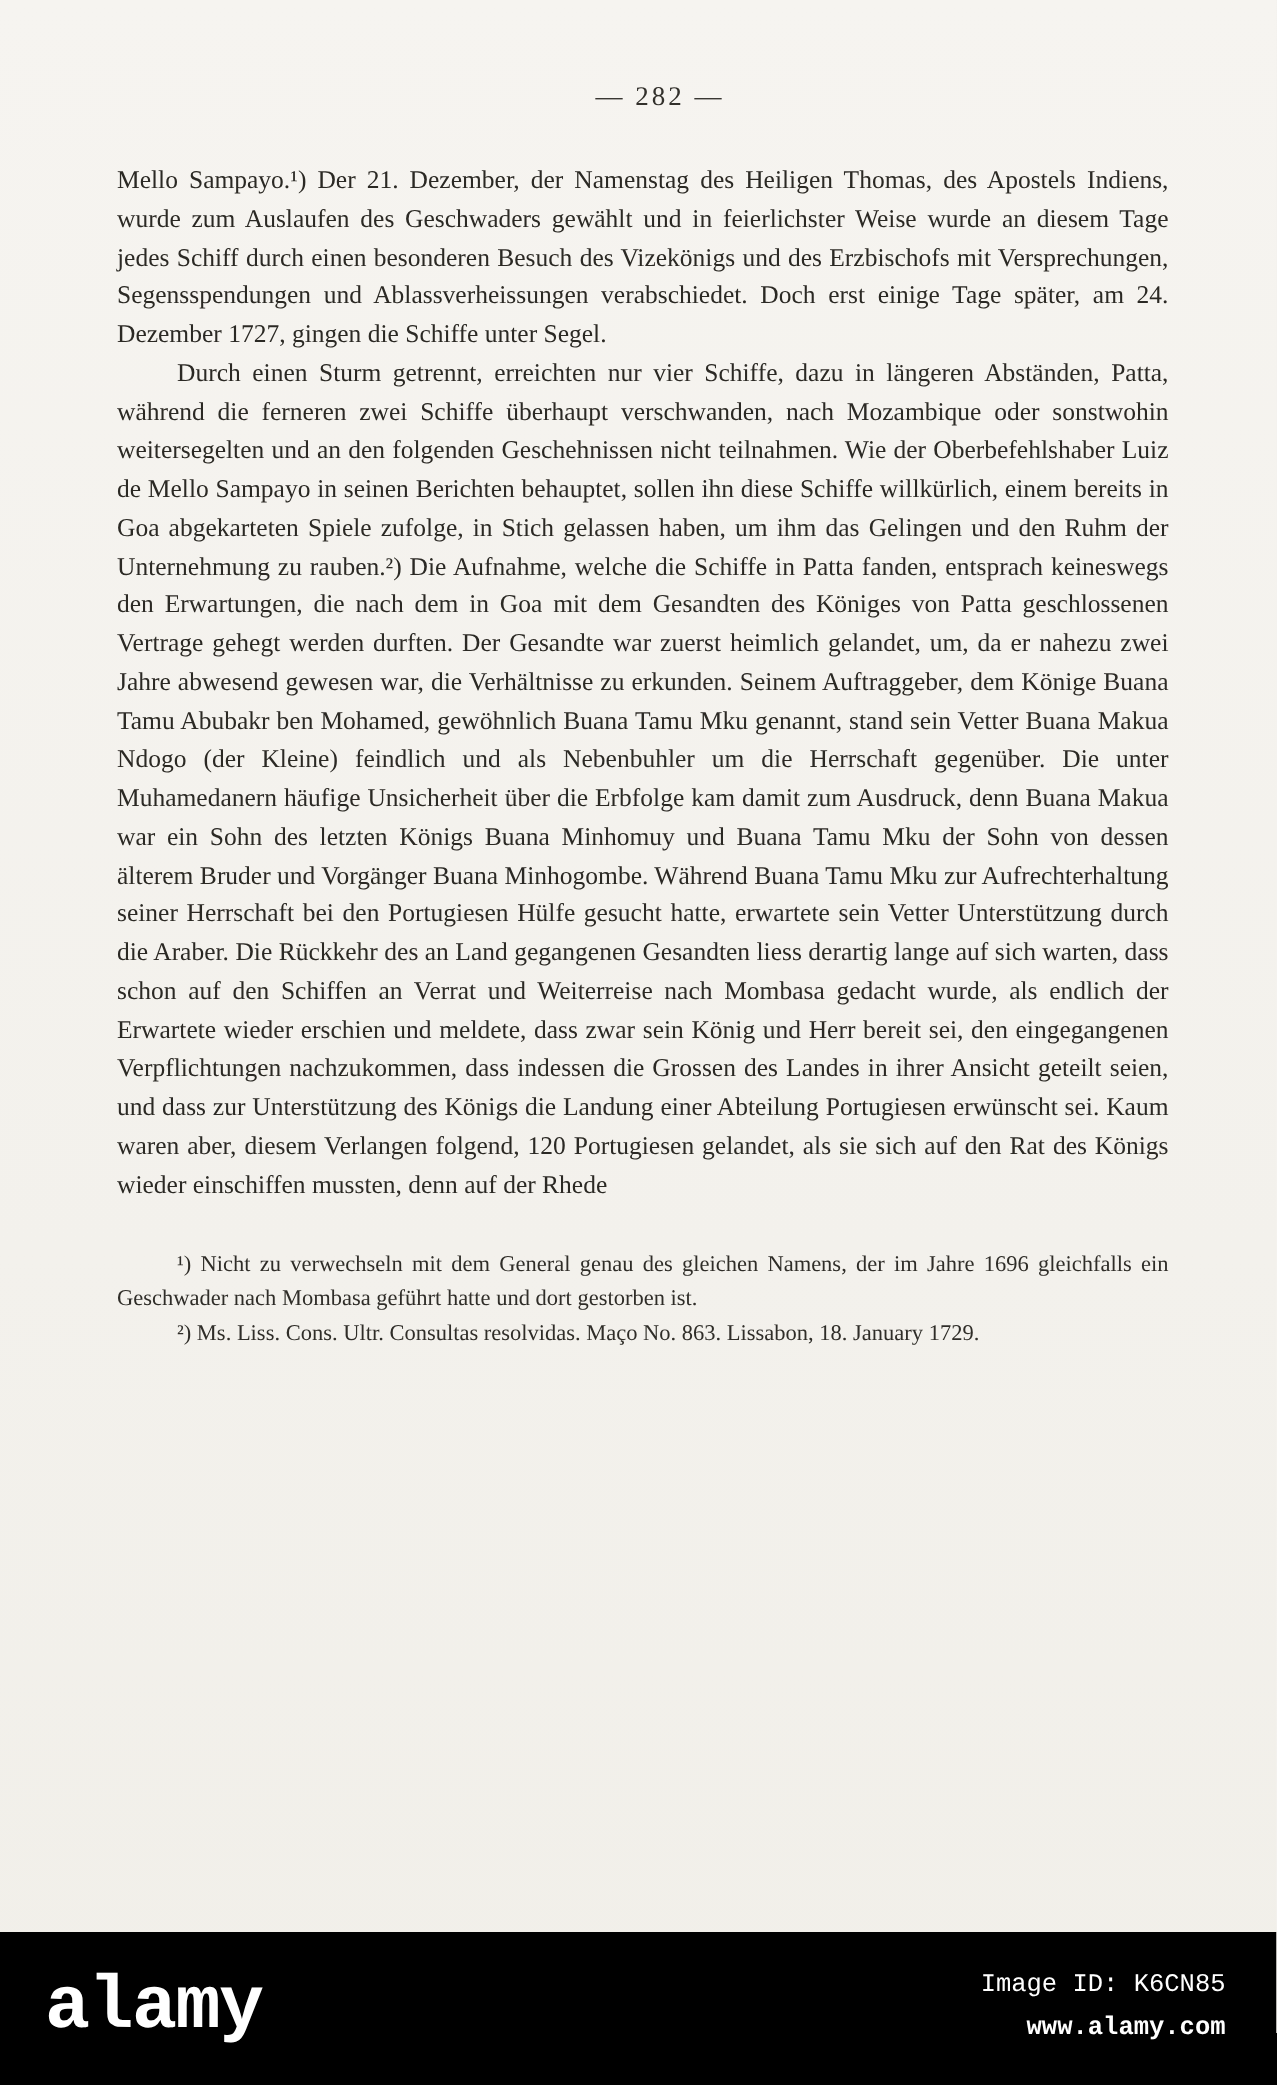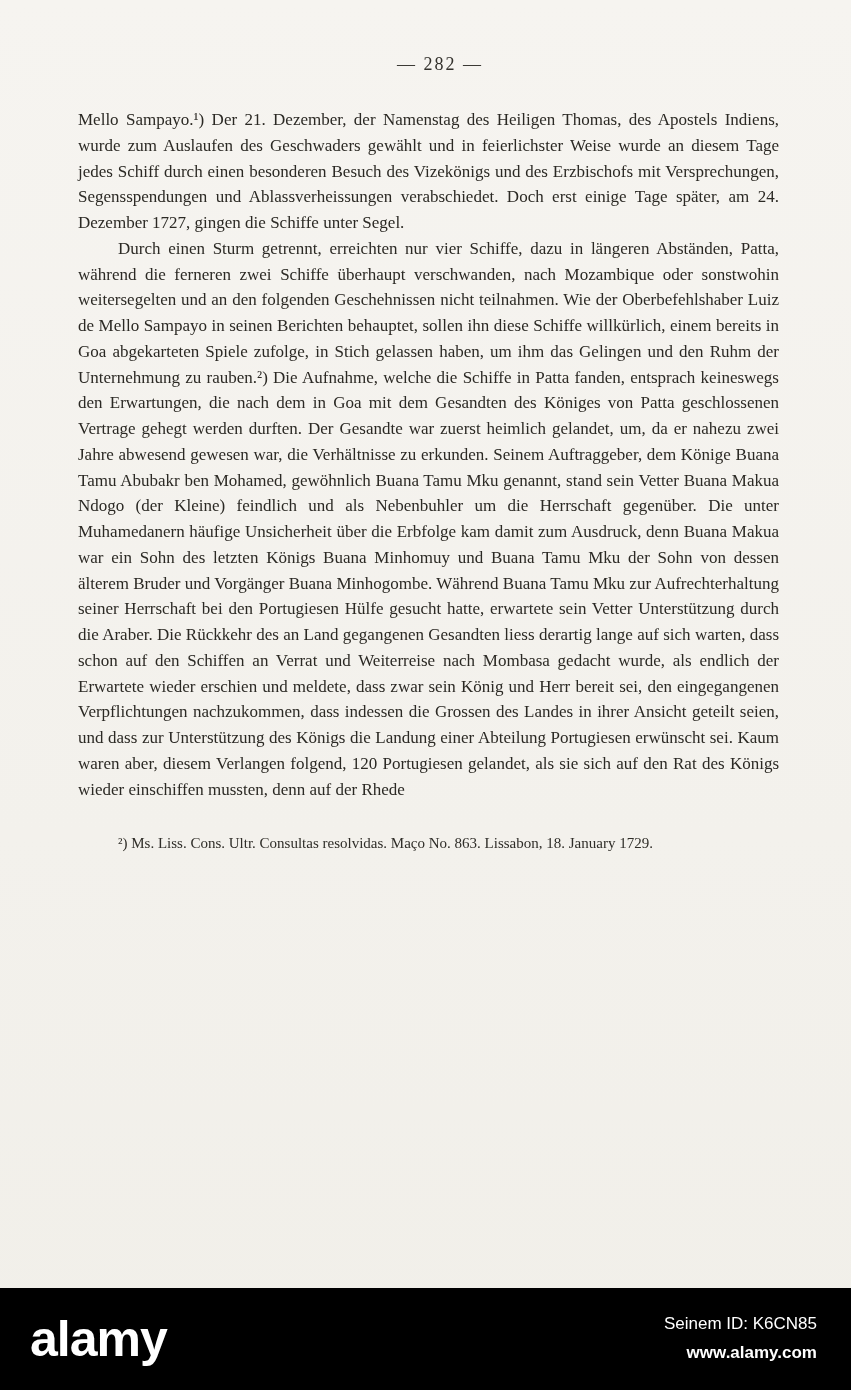--- a/index.html
+++ b/index.html
@@ -58,21 +58,21 @@
     bottom: 0;
     width: 100%;
     height: 102px;
     background: #000000;
     color: #ffffff;
     display: flex;
     align-items: center;
     justify-content: space-between;
     padding: 0 34px 0 30px;
     box-sizing: border-box;
-    font-family: Liberation Sans, sans-serif;
+    font-family: Liberation Mono, monospace;
   }
   .alamy-logo {
     font-size: 50px;
     font-weight: bold;
     letter-spacing: -1px;
     line-height: 1;
   }
   .watermark-info {
     text-align: right;
     font-size: 17px;
@@ -91,24 +91,25 @@
 <div class="scan-page">
 
   <div class="page-number">—   282   —</div>
 
   <div class="text-block">
     <p class="noindent">Mello Sampayo.¹)   Der 21. Dezember, der Namenstag des Heiligen Thomas, des Apostels Indiens, wurde zum Auslaufen des Geschwaders gewählt und in feierlichster Weise wurde an diesem Tage jedes Schiff durch einen besonderen Besuch des Vizekönigs und des Erzbischofs mit Versprechungen, Segensspendungen und Ablassverheissungen verabschiedet.  Doch erst einige Tage später, am 24. Dezember 1727, gingen die Schiffe unter Segel.</p>
     <p class="indent">Durch einen Sturm getrennt, erreichten nur vier Schiffe, dazu in längeren Abständen, Patta, während die ferneren zwei Schiffe überhaupt verschwanden, nach Mozambique oder sonstwohin weitersegelten und an den folgenden Geschehnissen nicht teilnahmen.  Wie der Oberbefehlshaber Luiz de Mello Sampayo in seinen Berichten behauptet, sollen ihn diese Schiffe willkürlich, einem bereits in Goa abgekarteten Spiele zufolge, in Stich gelassen haben, um ihm das Gelingen und den Ruhm der Unternehmung zu rauben.²)  Die Aufnahme, welche die Schiffe in Patta fanden, entsprach keineswegs den Erwartungen, die nach dem in Goa mit dem Gesandten des Königes von Patta geschlossenen Vertrage gehegt werden durften.  Der Gesandte war zuerst heimlich gelandet, um, da er nahezu zwei Jahre abwesend gewesen war, die Verhältnisse zu erkunden.  Seinem Auftraggeber, dem Könige Buana Tamu Abubakr ben Mohamed, gewöhnlich Buana Tamu Mku genannt, stand sein Vetter Buana Makua Ndogo (der Kleine) feindlich und als Nebenbuhler um die Herrschaft gegenüber.  Die unter Muhamedanern häufige Unsicherheit über die Erbfolge kam damit zum Ausdruck, denn Buana Makua war ein Sohn des letzten Königs Buana Minhomuy und Buana Tamu Mku der Sohn von dessen älterem Bruder und Vorgänger Buana Minhogombe.  Während Buana Tamu Mku zur Aufrechterhaltung seiner Herrschaft bei den Portugiesen Hülfe gesucht hatte, erwartete sein Vetter Unterstützung durch die Araber.  Die Rückkehr des an Land gegangenen Gesandten liess derartig lange auf sich warten, dass schon auf den Schiffen an Verrat und Weiterreise nach Mombasa gedacht wurde, als endlich der Erwartete wieder erschien und meldete, dass zwar sein König und Herr bereit sei, den eingegangenen Verpflichtungen nachzukommen, dass indessen die Grossen des Landes in ihrer Ansicht geteilt seien, und dass zur Unterstützung des Königs die Landung einer Abteilung Portugiesen erwünscht sei.  Kaum waren aber, diesem Verlangen folgend, 120 Portugiesen gelandet, als sie sich auf den Rat des Königs wieder einschiffen mussten, denn auf der Rhede</p>
   </div>
 
   <div class="footnotes">
+    <p>¹) Nicht zu verwechseln mit dem General genau des gleichen Namens, der im Jahre 1696 gleichfalls ein Geschwader nach Mombasa geführt hatte und dort gestorben ist.</p>
     <p>²) Ms. Liss. Cons. Ultr. Consultas resolvidas.  Maço No. 863.  Lissabon, 18. January 1729.</p>
   </div>
 
   <div class="watermark-bar">
     <div class="alamy-logo">alamy</div>
     <div class="watermark-info">
-      <div class="image-id">Seinem ID: K6CN85</div>
+      <div class="image-id">Image ID: K6CN85</div>
       <div class="alamy-url">www.alamy.com</div>
     </div>
   </div>
 
 </div>
 
 </body></html>

